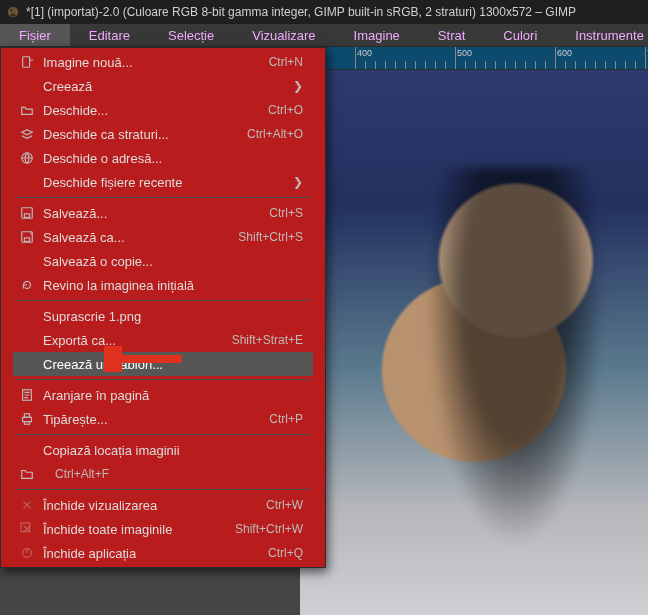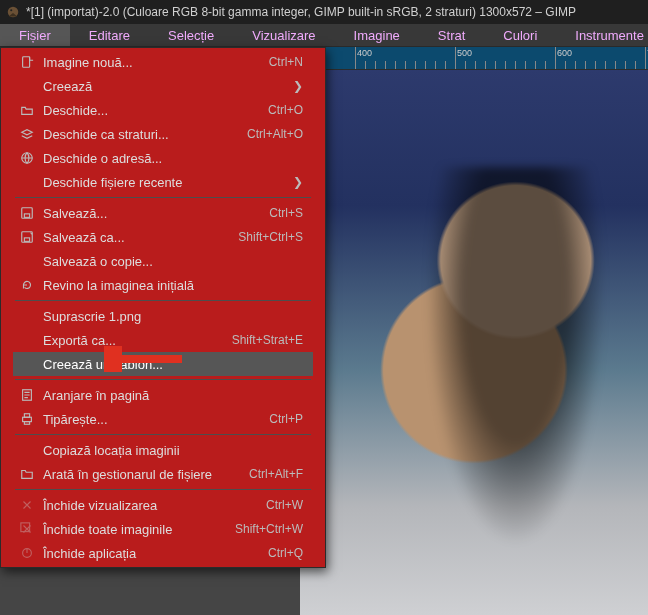--- a/index.html
+++ b/index.html
@@ -254,21 +254,20 @@
       <div class="row">
         <span class="ic"></span>
         <span class="lbl">Copiază locația imaginii</span>
       </div>
       <div class="row">
         <span class="ic ">
           <svg viewBox="0 0 16 16">
             <path d="M2 4h4l1 2h7v7H2z"></path>
           </svg>
         </span>
-        <span class="lbl">Arată în gestionarul de fișiere</span>
         <span class="accel">Ctrl+Alt+F</span>
       </div>
       <div class="sep"></div>
       <div class="row">
         <span class="ic close-ic">
           <svg viewBox="0 0 16 16">
             <path d="M4 4l8 8M12 4l-8 8"></path>
           </svg>
         </span>
         <span class="lbl">Închide vizualizarea</span>

